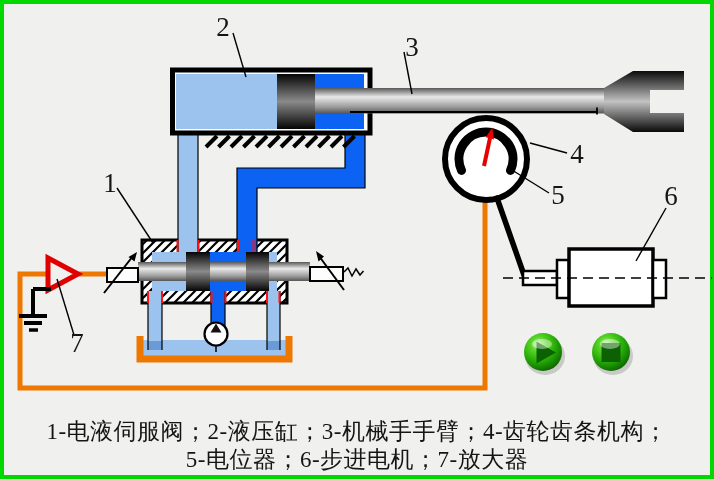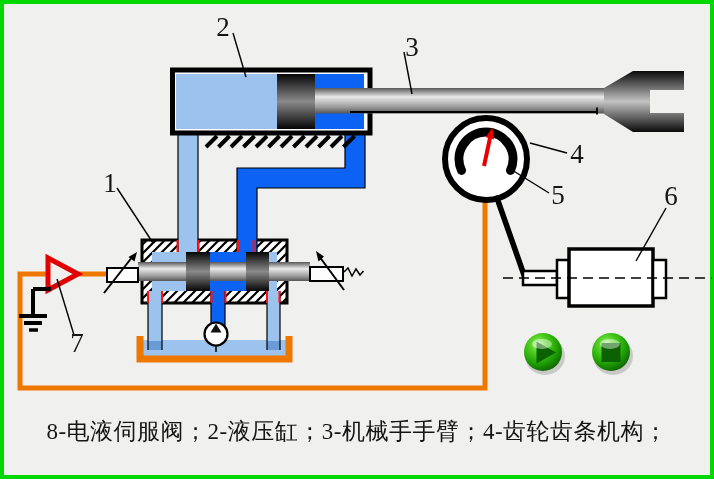--- a/index.html
+++ b/index.html
@@ -199,14 +199,15 @@
   </g>
   <g style="cursor:pointer">
     <ellipse cx="613" cy="356" rx="20" ry="19" fill="#9a9a9a" opacity="0.45"></ellipse>
     <circle cx="611" cy="352" r="19" fill="url(#btnGrad)"></circle>
     <rect x="601.5" y="343" width="19" height="19" fill="#0c6202"></rect>
     <ellipse cx="610" cy="344" rx="10" ry="5" fill="#ffffff" opacity="0.42"></ellipse>
   </g>
 </svg>
 
 <div class="caption">
-  <div>8-电液伺服阀；2-液压缸；3-机械手手臂；4-齿轮齿条机构；</div>
+  <div>1-电液伺服阀；2-液压缸；3-机械手手臂；4-齿轮齿条机构；</div>
+  <div>5-电位器；6-步进电机；7-放大器</div>
 </div>
 
 </body></html>

